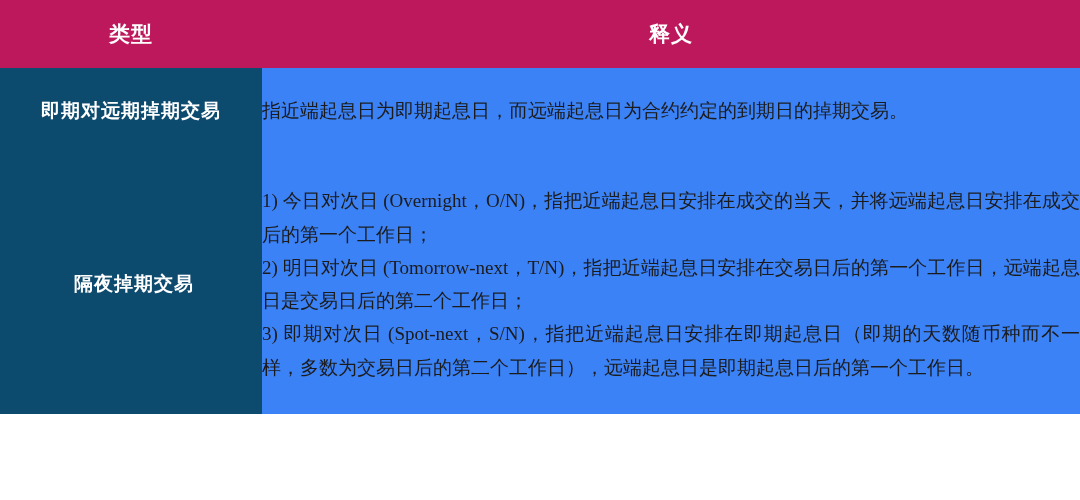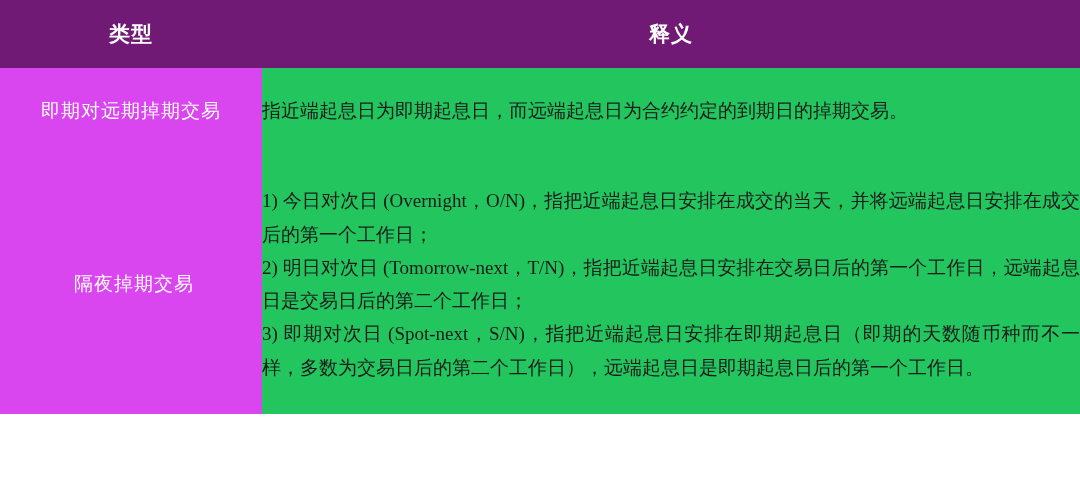--- a/index.html
+++ b/index.html
@@ -18,63 +18,63 @@
     border-collapse: collapse;
     table-layout: fixed;
   }
   .table td, .table th {
     padding: 0;
     vertical-align: middle;
     border: 0;
   }
   
   .hdr {
-    background: #701a75;
+    background: #be185d;
     color: #ffffff;
     height: 68px;
     text-align: center;
     font-size: 21px;
     font-weight: bold;
     letter-spacing: 1px;
   }
   .hdr-type { width: 262px; }
   .hdr-def  { width: 818px; }
   .hdr .cell-inner {
     display: flex;
     align-items: center;
     justify-content: center;
     height: 68px;
   }
   
   .type-cell {
-    background: #d946ef;
+    background: #0c4a6e;
     color: #ffffff;
     font-size: 19px;
-    font-weight: normal;
+    font-weight: bold;
     text-align: center;
     letter-spacing: 1px;
     border-top: 3px solid #ffffff;
   }
   .type-cell .cell-inner {
     display: flex;
     align-items: center;
     justify-content: center;
     padding: 0 10px;
     box-sizing: border-box;
   }
   
   .def-cell {
     color: #1b1b1b;
     font-size: 19px;
     line-height: 1.75;
     padding: 14px 22px 14px 26px;
     box-sizing: border-box;
     border-top: 3px solid #ffffff;
   }
-  .def-white { background: #22c55e; }
+  .def-white { background: #3b82f6; }
   .def-tint  { background: #e6e8f1; }
   .def-cell p {
     margin: 0;
     text-align: justify;
     text-justify: inter-ideograph;
   }
   .r1 .type-cell .cell-inner { height: 86px; }
   .r2 .type-cell .cell-inner { height: 80px; }
   .r3 .type-cell .cell-inner { height: 260px; padding-left: 16px; }
   .r1 .def-cell { height: 86px; }

